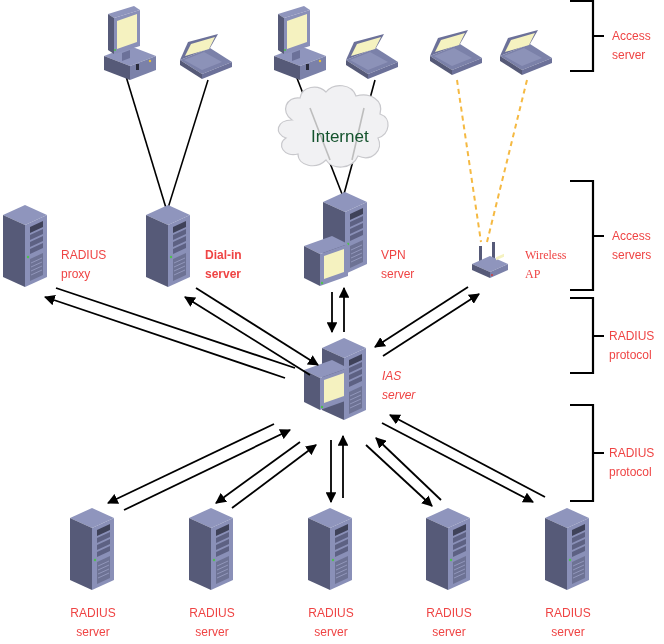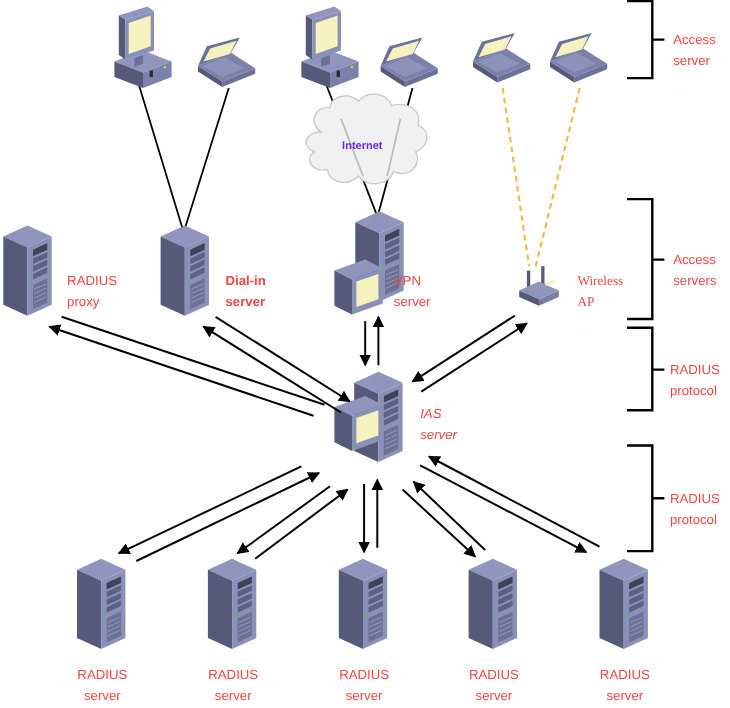--- a/index.html
+++ b/index.html
@@ -2,21 +2,21 @@
 <html><head>
   <meta charset="utf-8">
   <style>
     html, body { margin: 0; padding: 0; background: #ffffff; }
     body { width: 664px; height: 644px; position: relative; overflow: hidden;
            font-family: "Liberation Sans", "DejaVu Sans", sans-serif; color: #231f20; }
     #diagram { position: absolute; left: 0; top: 0; width: 664px; height: 644px; }
     .lbl { position: absolute; font-size: 12px; line-height: 19px; color: #ef4444; white-space: nowrap; }
     .lbl span { display: block; }
     .center { text-align: center; }
-    .cloud-label { position: absolute; font-size: 10px; color: #6d28d9; font-weight: bold; }
+    .cloud-label { position: absolute; font-size: 17px; color: #14532d; }
   </style>
 </head>
 <body>
 
 <svg id="diagram" viewBox="0 0 664 644" xmlns="http://www.w3.org/2000/svg">
   <defs>
     <marker id="ah" viewBox="0 0 10 10" refX="9" refY="5" markerWidth="6" markerHeight="6" orient="auto-start-reverse">
       <path d="M0,0 L10,5 L0,10 z" fill="#000"></path>
     </marker>
 
@@ -167,21 +167,21 @@
 </div>
 
 <div class="lbl" style="left:61px; top:246px;">
   <span>RADIUS</span>
   <span>proxy</span>
 </div>
 <div class="lbl" style="left:205px; top:246px;font-weight:bold;">
   <span>Dial-in</span>
   <span>server</span>
 </div>
-<div class="lbl" style="left:358px; top:246px;">
+<div class="lbl" style="left:381px; top:246px;">
   <span>VPN</span>
   <span>server</span>
 </div>
 <div class="lbl" style="left:525px; top:246px;font-family:Liberation Serif, serif;">
   <span>Wireless</span>
   <span>AP</span>
 </div>
 
 <div class="lbl" style="left:382px; top:367px;font-style:italic;">
   <span>IAS</span>

